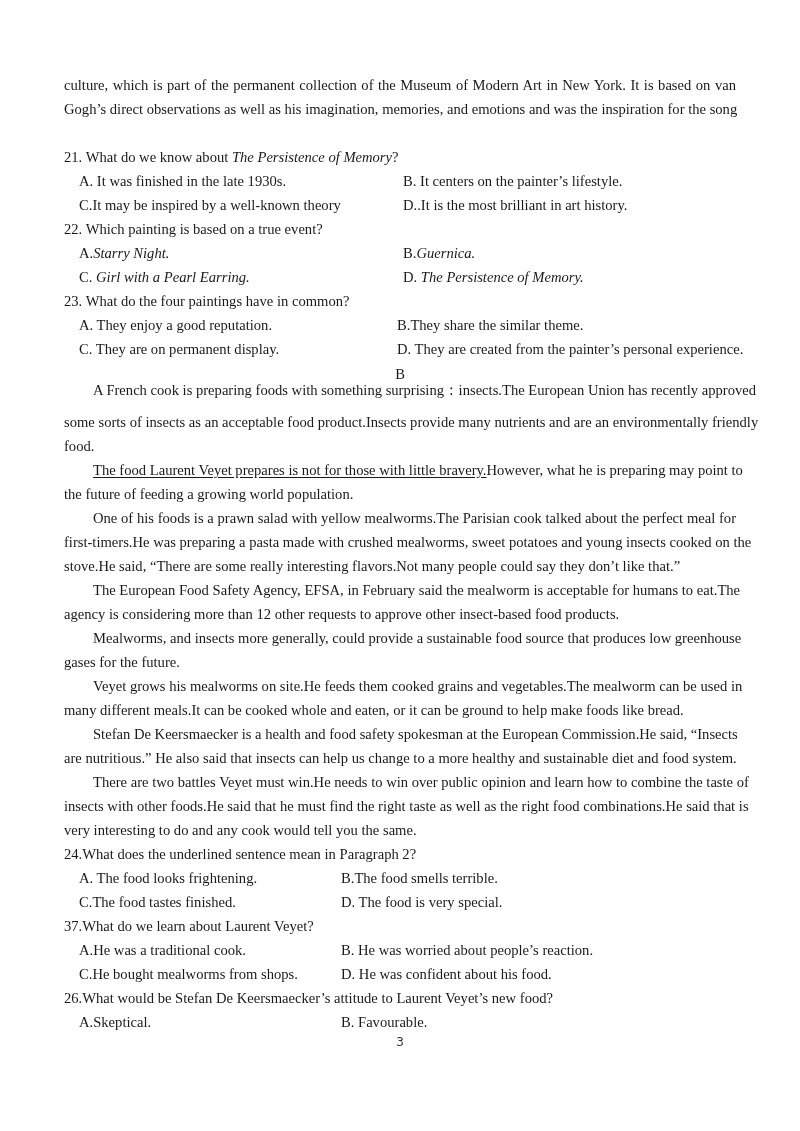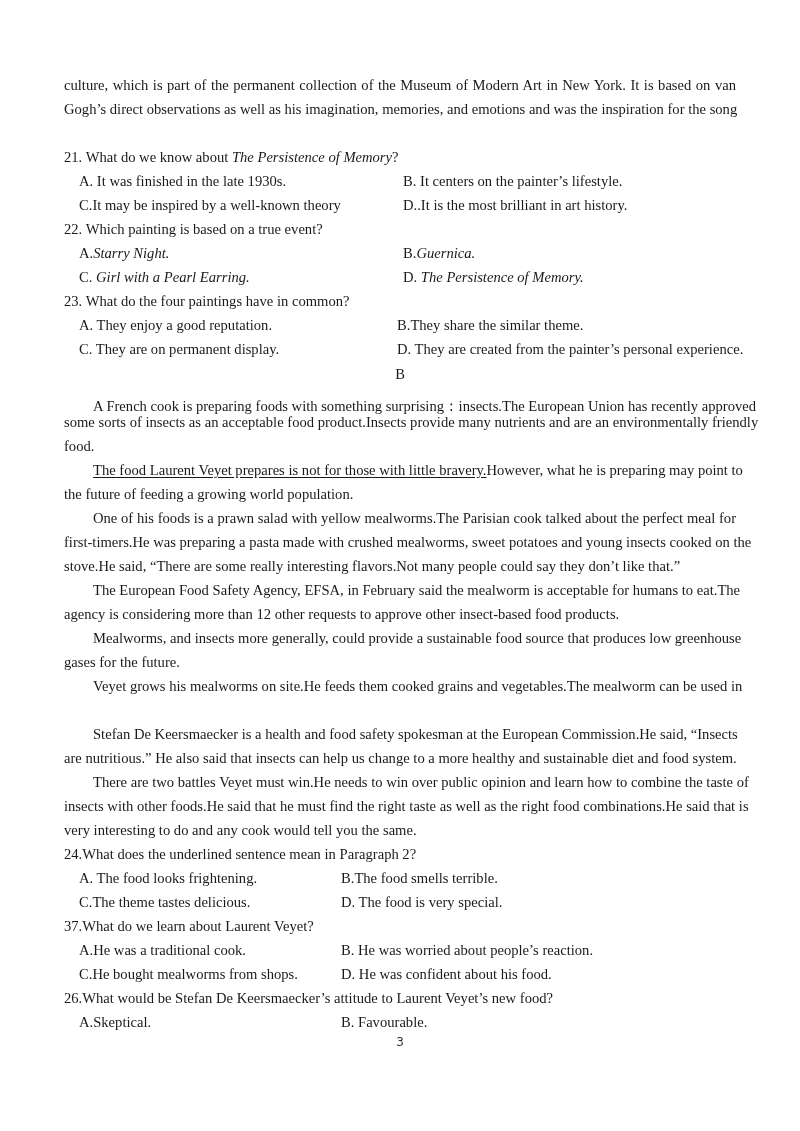--- a/index.html
+++ b/index.html
@@ -36,50 +36,51 @@
   <div class="opt" style="top:265px; left:403px"><span>D. </span><i>The Persistence of Memory.</i></div>
 
   <div class="line" style="top:289px">23. What do the four paintings have in common?</div>
   <div class="opt" style="top:313px; left:79px">A. They enjoy a good reputation.</div>
   <div class="opt" style="top:313px; left:397px">B.They share the similar theme.</div>
   <div class="opt" style="top:337px; left:79px">C. They are on permanent display.</div>
   <div class="opt" style="top:337px; left:397px">D. They are created from the painter’s personal experience.</div>
 
   <div class="center" style="top:362px">B</div>
 
-  <div class="line just indent" style="top:394px">A French cook is preparing foods with something surprising：insects.The European Union has recently approved</div>
+  <div class="line just indent" style="top:378px">A French cook is preparing foods with something surprising：insects.The European Union has recently approved</div>
   <div class="line just" style="top:410px">some sorts of insects as an acceptable food product.Insects provide many nutrients and are an environmentally friendly</div>
   <div class="line" style="top:434px">food.</div>
 
   <div class="line just indent" style="top:458px"><span class="u">The food Laurent Veyet prepares is not for those with little bravery.</span><span>However, what he is preparing may point to</span></div>
   <div class="line" style="top:482px">the future of feeding a growing world population.</div>
 
   <div class="line just indent" style="top:506px">One of his foods is a prawn salad with yellow mealworms.The Parisian cook talked about the perfect meal for</div>
   <div class="line just" style="top:530px">first-timers.He was preparing a pasta made with crushed mealworms, sweet potatoes and young insects cooked on the</div>
   <div class="line" style="top:554px">stove.He said, “There are some really interesting flavors.Not many people could say they don’t like that.”</div>
 
   <div class="line just indent" style="top:578px">The European Food Safety Agency, EFSA, in February said the mealworm is acceptable for humans to eat.The</div>
   <div class="line" style="top:602px">agency is considering more than 12 other requests to approve other insect-based food products.</div>
 
   <div class="line just indent" style="top:626px">Mealworms, and insects more generally, could provide a sustainable food source that produces low greenhouse</div>
   <div class="line" style="top:650px">gases for the future.</div>
 
   <div class="line just indent" style="top:674px">Veyet grows his mealworms on site.He feeds them cooked grains and vegetables.The mealworm can be used in</div>
+  <div class="line" style="top:698px">many different meals.It can be cooked whole and eaten, or it can be ground to help make foods like bread.</div>
 
   <div class="line just indent" style="top:722px">Stefan De Keersmaecker is a health and food safety spokesman at the European Commission.He said, “Insects</div>
   <div class="line" style="top:746px">are nutritious.” He also said that insects can help us change to a more healthy and sustainable diet and food system.</div>
 
   <div class="line just indent" style="top:770px">There are two battles Veyet must win.He needs to win over public opinion and learn how to combine the taste of</div>
   <div class="line just" style="top:794px">insects with other foods.He said that he must find the right taste as well as the right food combinations.He said that is</div>
   <div class="line" style="top:818px">very interesting to do and any cook would tell you the same.</div>
 
   <div class="line" style="top:842px">24.What does the underlined sentence mean in Paragraph 2?</div>
   <div class="opt" style="top:866px; left:341px">B.The food smells terrible.</div>
   <div class="opt" style="top:866px; left:79px">A. The food looks frightening.</div>
-  <div class="opt" style="top:890px; left:79px">C.The theme tastes delicious.</div>
+  <div class="opt" style="top:890px; left:79px">C.The food tastes finished.</div>
   <div class="opt" style="top:890px; left:341px">D. The food is very special.</div>
 
   <div class="line" style="top:914px">37.What do we learn about Laurent Veyet?</div>
   <div class="opt" style="top:938px; left:79px">A.He was a traditional cook.</div>
   <div class="opt" style="top:938px; left:341px">B. He was worried about people’s reaction.</div>
   <div class="opt" style="top:962px; left:79px">C.He bought mealworms from shops.</div>
   <div class="opt" style="top:962px; left:341px">D. He was confident about his food.</div>
 
   <div class="line" style="top:986px">26.What would be Stefan De Keersmaecker’s attitude to Laurent Veyet’s new food?</div>
   <div class="opt" style="top:1010px; left:79px">A.Skeptical.</div>

